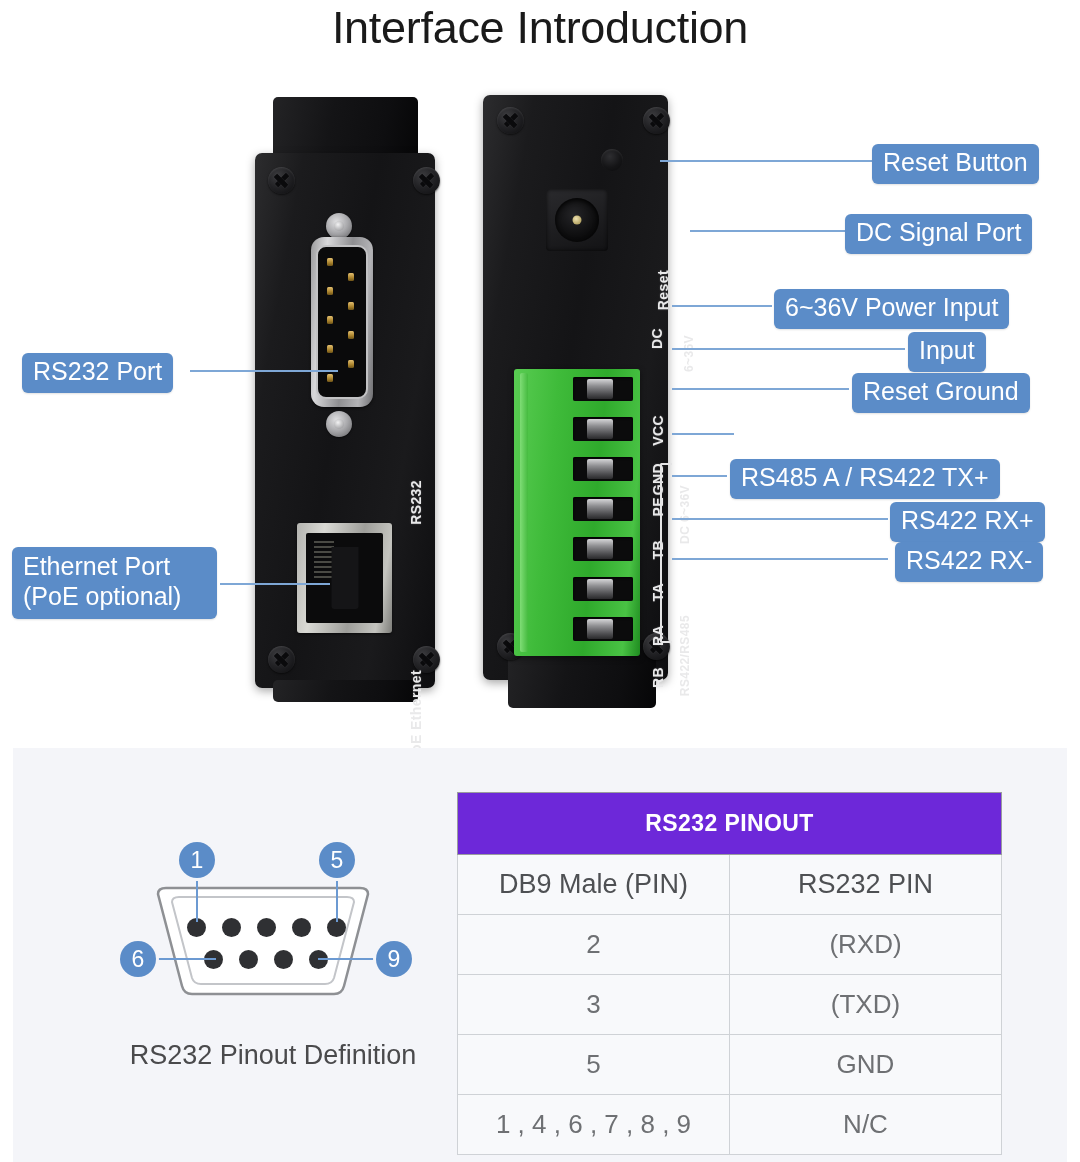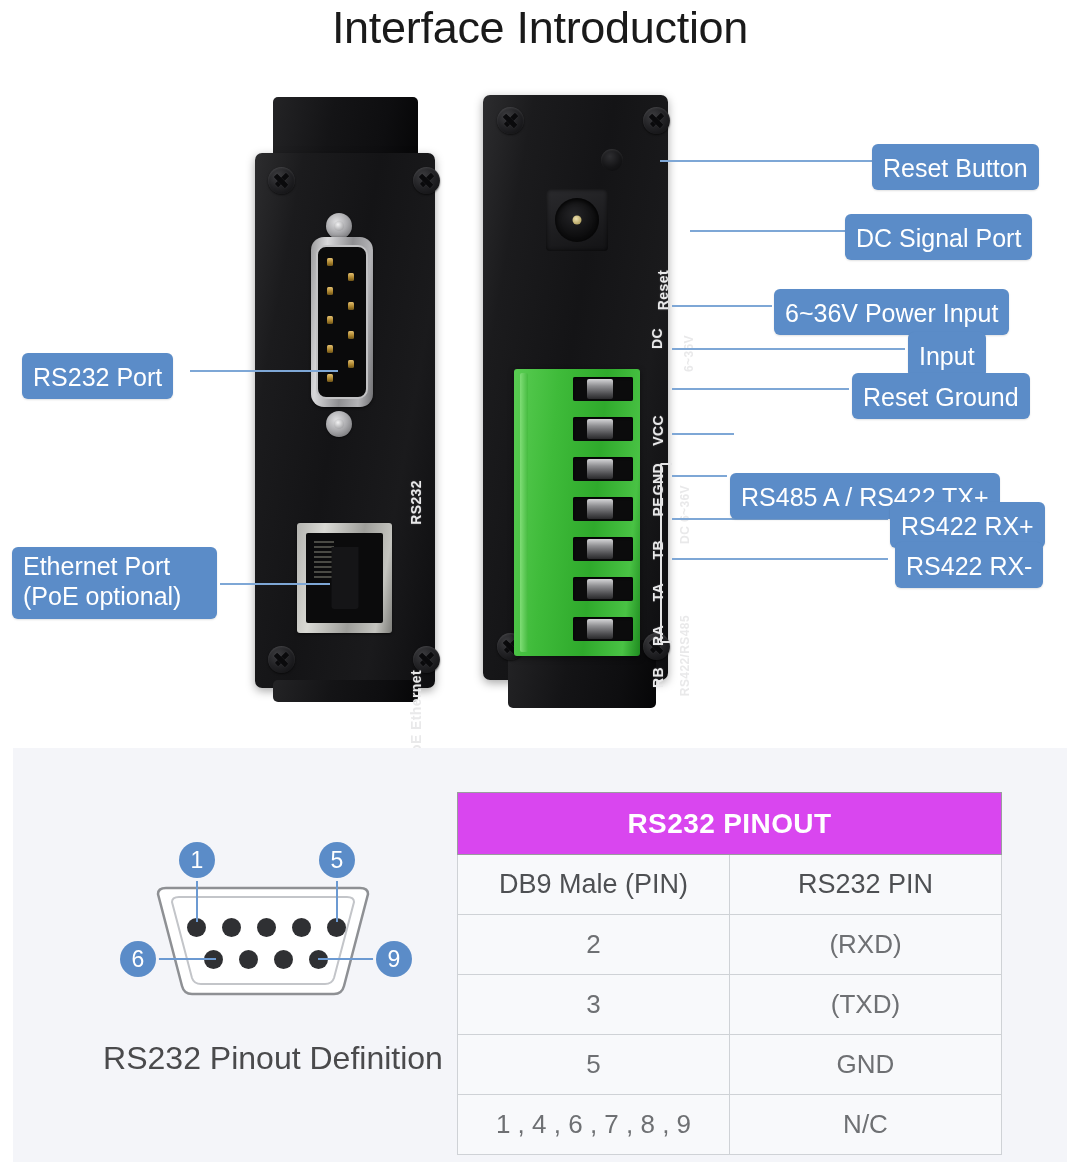--- a/index.html
+++ b/index.html
@@ -165,21 +165,21 @@
     position:absolute; border:2px solid #e4e4e5; border-right:none;
     border-radius:2px 0 0 2px;
   }
 
   
   .callout {
     position:absolute;
     background:#5b8cc8;
     color:#ffffff;
     border-radius:6px;
-    padding:10px 11px 6px;
+    padding:4px 11px 6px;
     font-size:25px;
     line-height:1.18;
     white-space:nowrap;
     box-shadow: 0 1px 2px rgba(0,0,0,0.12);
   }
   .callout.two-line { white-space:normal; padding:5px 11px 8px; }
   .leader {
     position:absolute; height:2px; background:#7ea7d6;
   }
 
@@ -201,39 +201,39 @@
   }
   .num-badge {
     position:absolute; width:36px; height:36px; border-radius:50%;
     background:#5b8cc8; color:#fff;
     font-size:23px; line-height:36px; text-align:center;
     box-shadow: 0 0 0 3px #f4f5f9;
   }
   .pin-leader { position:absolute; background:#6c9ad2; }
   #pinout-caption {
     position:absolute; left:0; top:292px; width:520px;
-    text-align:center; font-size:32px; color:#4a4a4c;
+    text-align:center; font-size:27px; color:#4a4a4c;
   }
 
   
   #pinout-table {
     position:absolute; left:444px; top:44px; width:545px;
     border-collapse:collapse;
     font-size:26px; color:#6e7073;
   }
   #pinout-table th, #pinout-table td {
     border:1px solid #cfd2d6;
     text-align:center;
     height:60px;
     font-weight:400;
     background:#f8f9fb;
   }
   #pinout-table thead tr.title-row th {
-    background:#d946ef; color:#ffffff; font-weight:700;
-    font-size:28px; height:62px; letter-spacing:0.4px;
+    background:#6d28d9; color:#ffffff; font-weight:700;
+    font-size:23px; height:62px; letter-spacing:0.4px;
     border-color:#9a9c9e;
   }
   #pinout-table thead tr.head-row th {
     color:#4e5053; font-size:27px; background:#f8f9fb;
   }
   #pinout-table td:first-child { width:272px; }
 </style>
 </head>
 <body>
 
@@ -366,21 +366,21 @@
   <div class="callout two-line" style="left:12px; top:462px; width:205px; text-align:left;">
     <div>Ethernet Port</div>
     <div>(PoE optional)</div>
   </div>
 
   <div class="callout" style="left:872px; top:59px;">Reset Button</div>
   <div class="callout" style="left:845px; top:129px;">DC Signal Port</div>
   <div class="callout" style="left:774px; top:204px;">6~36V Power Input</div>
   <div class="callout" style="left:908px; top:247px;">Input</div>
   <div class="callout" style="left:852px; top:288px;">Reset Ground</div>
-  <div class="callout" style="left:730px; top:388px;">RS485 A / RS422 TX+</div>
+  <div class="callout" style="left:730px; top:374px;">RS485 A / RS422 TX+</div>
   <div class="callout" style="left:890px; top:417px;">RS422 RX+</div>
   <div class="callout" style="left:895px; top:457px;">RS422 RX-</div>
 </div>
 
 <div id="lower-panel">
 
   <div id="pinout-diagram">
 
     <div class="db9-outline">
       <svg width="230" height="112" viewBox="0 0 230 112">

